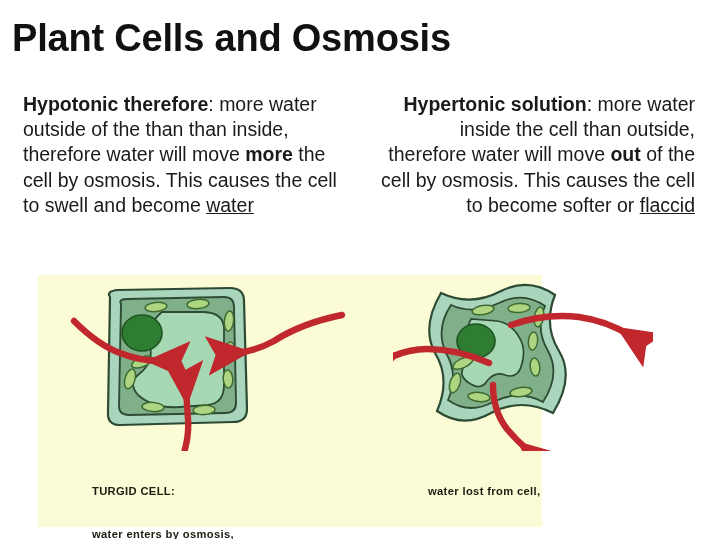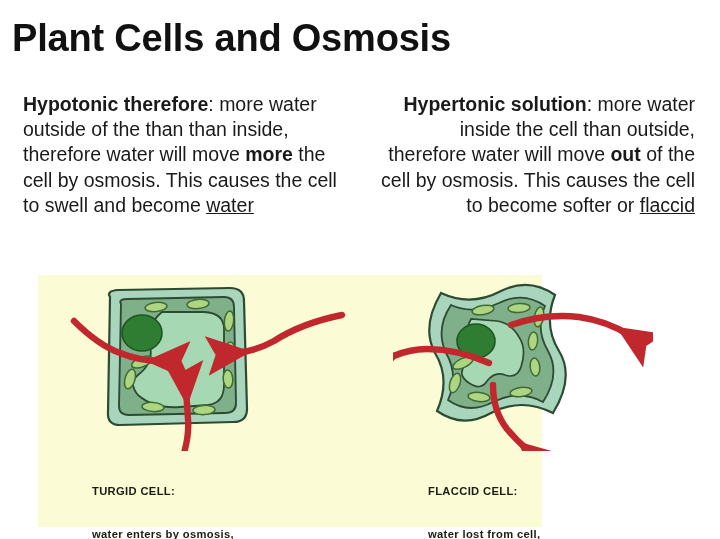--- a/index.html
+++ b/index.html
@@ -174,19 +174,18 @@
   </div>
 
   <div class="caption" id="turgid-caption">
     <span class="caption-title">TURGID CELL:</span>
     <span class="caption-line">water enters by osmosis,</span>
     
     
   </div>
 
   <div class="caption" id="flaccid-caption">
-    <span class="caption-title">FLACCID CELL:</span>
     <span class="caption-line">water lost from cell,</span>
     
     
   </div>
 
 </div>
 
 </body></html>

